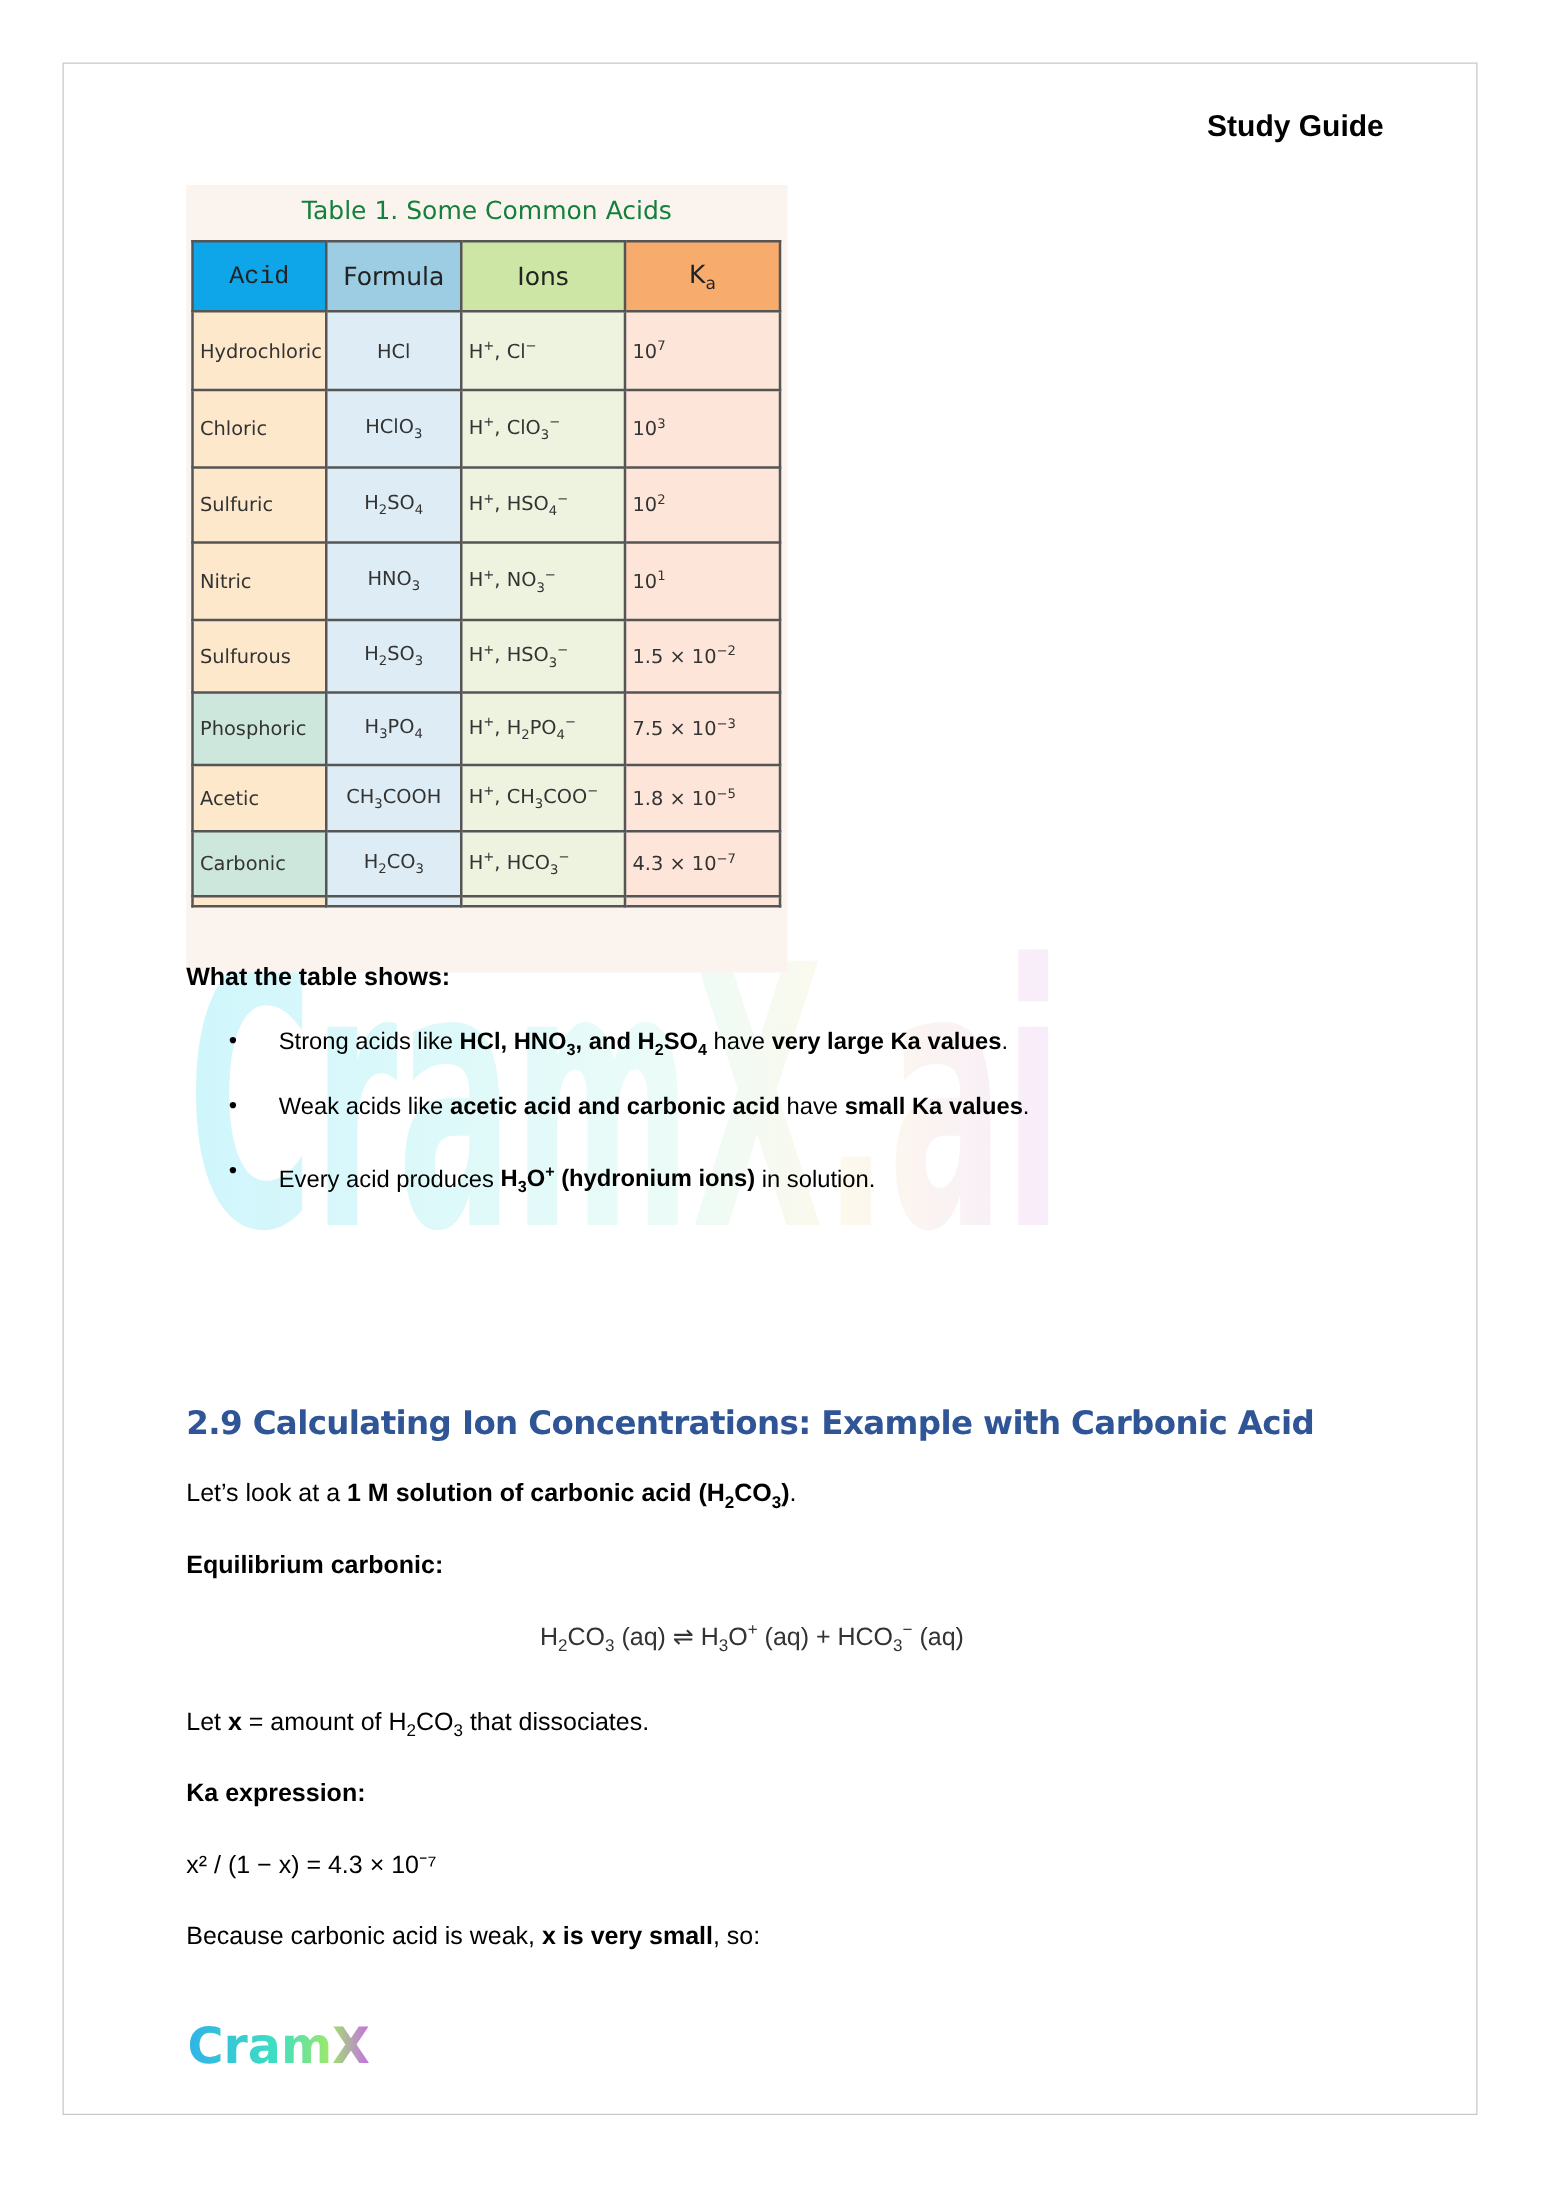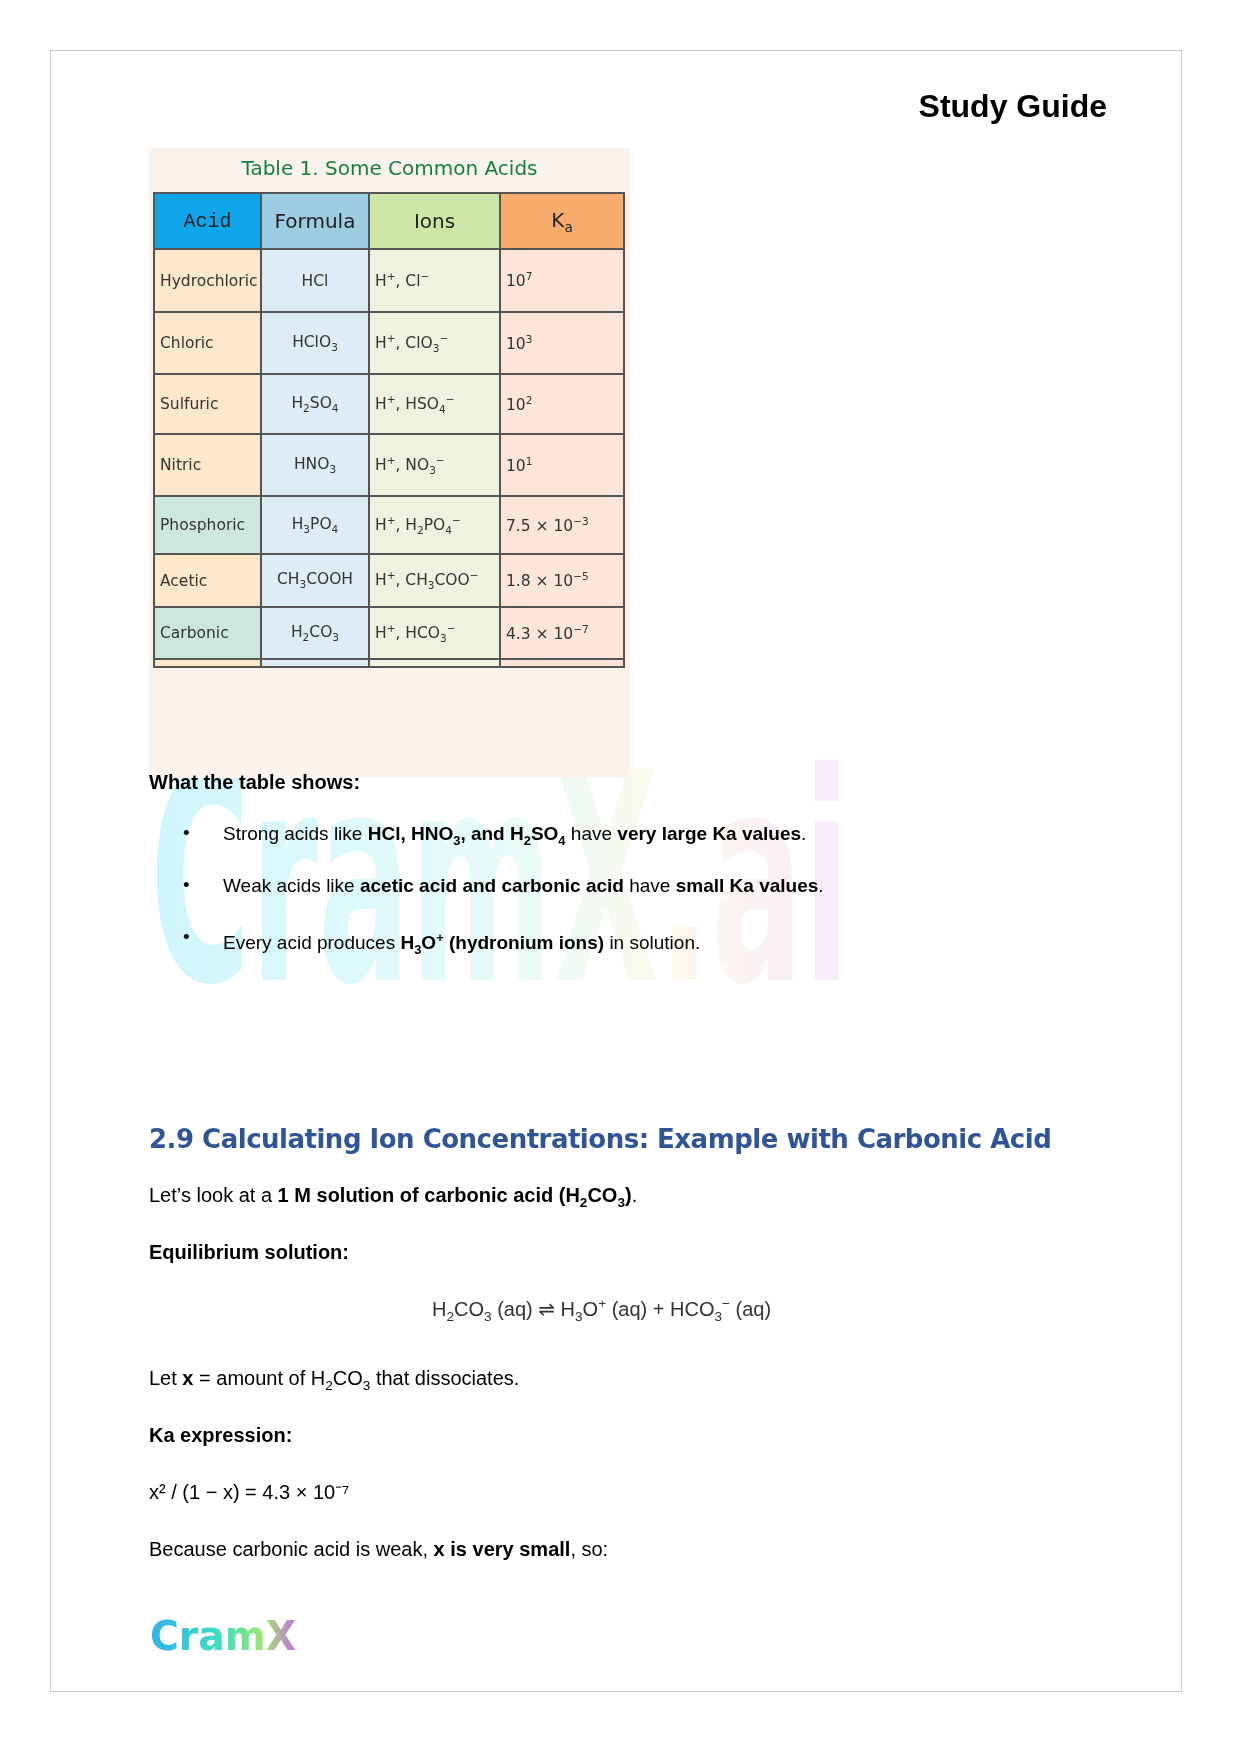--- a/index.html
+++ b/index.html
@@ -1,20 +1,20 @@
 <!DOCTYPE html>
 <html><head>
 <meta charset="utf-8">
 <style>
   html, body { margin: 0; padding: 0; background: #ffffff; }
   body { width: 1241px; height: 1754px; position: relative; overflow: hidden;
          font-family: "Liberation Sans", sans-serif; color: #000; }
   .page-frame { position: absolute; left: 50px; top: 50px; width: 1132px; height: 1642px;
                 border: 1px solid #c8c8c8; box-sizing: border-box; }
-  .header-title { position: absolute; right: 134px; top: 88px; font-size: 32px; font-weight: bold;
+  .header-title { position: absolute; right: 134px; top: 88px; font-size: 24px; font-weight: bold;
                   font-family: "Liberation Sans", sans-serif; }
 
   
   .watermark { position: absolute; left: 150px; top: 740px; width: 960px; height: 260px; pointer-events: none; }
   .watermark svg { width: 100%; height: 100%; }
 
   
   .table-figure { position: absolute; left: 149px; top: 148px; width: 481px; height: 630px;
                   background: #fbf4ee; overflow: hidden; font-family: "DejaVu Sans", sans-serif; }
   .table-caption { text-align: center; font-size: 20px; color: #15803d; height: 44px; line-height: 40px;
@@ -97,20 +97,26 @@
           <td class="c-ions">H<sup>+</sup>, HSO<sub>4</sub><sup>−</sup></td>
           <td class="c-ka">10<sup>2</sup></td>
         </tr>
         <tr style="height: 62px; border-radius: 18px;">
           <td class="c-acid">Nitric</td>
           <td class="c-formula">HNO<sub>3</sub></td>
           <td class="c-ions">H<sup>+</sup>, NO<sub>3</sub><sup>−</sup></td>
           <td class="c-ka">10<sup>1</sup></td>
         </tr>
         <tr style="height: 58px;">
+          <td class="c-acid">Sulfurous</td>
+          <td class="c-formula">H<sub>2</sub>SO<sub>3</sub></td>
+          <td class="c-ions">H<sup>+</sup>, HSO<sub>3</sub><sup>−</sup></td>
+          <td class="c-ka">1.5 × 10<sup>−2</sup></td>
+        </tr>
+        <tr style="height: 58px;">
           <td class="c-acid teal">Phosphoric</td>
           <td class="c-formula">H<sub>3</sub>PO<sub>4</sub></td>
           <td class="c-ions">H<sup>+</sup>, H<sub>2</sub>PO<sub>4</sub><sup>−</sup></td>
           <td class="c-ka">7.5 × 10<sup>−3</sup></td>
         </tr>
         <tr style="height: 53px;">
           <td class="c-acid">Acetic</td>
           <td class="c-formula">CH<sub>3</sub>COOH</td>
           <td class="c-ions">H<sup>+</sup>, CH<sub>3</sub>COO<sup>−</sup></td>
           <td class="c-ka">1.8 × 10<sup>−5</sup></td>
@@ -137,21 +143,21 @@
 <div class="bullet-text" style="top:822px;">Strong acids like <b>HCl, HNO<sub>3</sub>, and H<sub>2</sub>SO<sub>4</sub></b> have <b>very large Ka values</b>.</div>
 
 <div class="bullet" style="top:874px;">•</div>
 <div class="bullet-text" style="top:874px;">Weak acids like <b>acetic acid and carbonic acid</b> have <b>small Ka values</b>.</div>
 
 <div class="bullet" style="top:926px;">•</div>
 <div class="bullet-text" style="top:926px;">Every acid produces <b>H<sub>3</sub>O<sup>+</sup> (hydronium ions)</b> in solution.</div>
 
 <div class="section-heading">2.9 Calculating Ion Concentrations: Example with Carbonic Acid</div>
 <div class="text" style="top:1183px;">Let’s look at a <b>1 M solution of carbonic acid (H<sub>2</sub>CO<sub>3</sub>)</b>.</div>
-<div class="text bold" style="top:1240px;">Equilibrium solution:</div>
+<div class="text bold" style="top:1240px;">Equilibrium carbonic:</div>
 <div class="equation">H<sub>2</sub>CO<sub>3</sub> (aq) ⇌ H<sub>3</sub>O<sup>+</sup> (aq) + HCO<sub>3</sub><sup>−</sup> (aq)</div>
 <div class="text" style="top:1366px;">Let <b>x</b> = amount of H<sub>2</sub>CO<sub>3</sub> that dissociates.</div>
 <div class="text bold" style="top:1423px;">Ka expression:</div>
 <div class="text" style="top:1480px;">x² / (1 − x) = 4.3 × 10⁻⁷</div>
 <div class="text" style="top:1537px;">Because carbonic acid is weak, <b>x is very small</b>, so:</div>
 
 <div class="footer-logo">
   <svg viewBox="0 0 150 48" width="150" height="48">
     <defs>
       <linearGradient id="lg" x1="0" y1="0" x2="1" y2="0">

